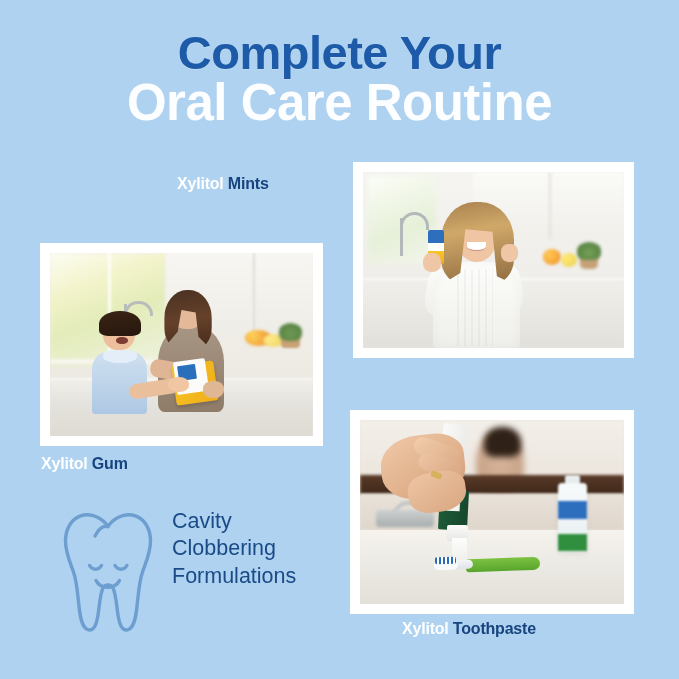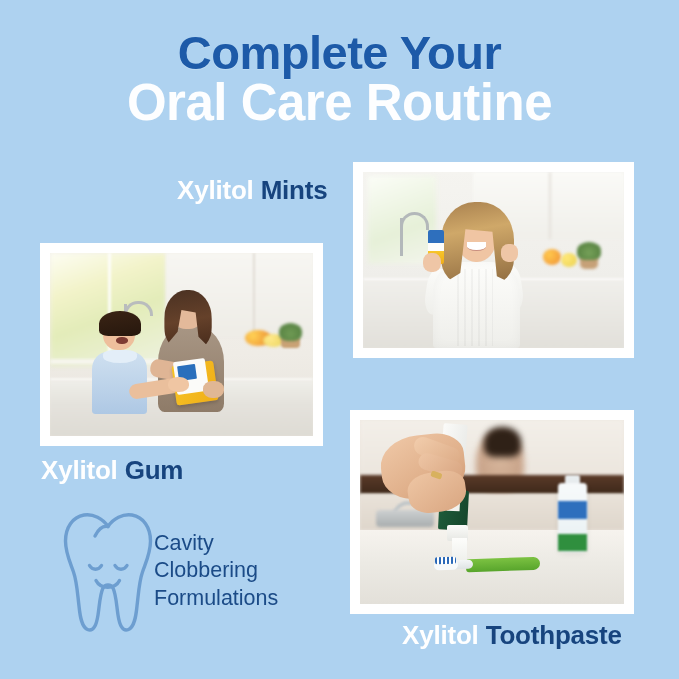--- a/index.html
+++ b/index.html
@@ -44,21 +44,21 @@
     font-size: 51px;
     font-weight: 700;
     letter-spacing: -0.5px;
     color: #fdfeff;
     margin-top: 2px;
   }
 
   
   .caption {
     position: absolute;
-    font-size: 26px;
+    font-size: 16px;
     font-weight: 700;
     letter-spacing: -0.2px;
     white-space: nowrap;
   }
   .caption .w { color: #ffffff; }
   .caption .b { color: #17447e; }
 
   .caption-mints      { left: 177px; top: 175px; }
   .caption-gum        { left: 41px;  top: 455px; text-align: right; }
   .caption-toothpaste { left: 402px; top: 620px; text-align: center; }
@@ -439,21 +439,21 @@
     border-radius: 40% 36% 46% 40%; transform: rotate(-8deg);
   }
   .sc-tp .ring {
     position:absolute; left:27%; top:28%; width:4%; height:3%;
     background:#d8b15e; border-radius:2px; transform: rotate(18deg);
   }
 
   
   .tooth-badge {
     position:absolute; left:62px; top:508px;
-    display:flex; align-items:center; 
+    display:flex; align-items:flex-start; gap:18px;
   }
   .tooth-icon { width: 92px; height: 126px; display:block; }
   .badge-text {
     font-size: 21.5px;
     line-height: 1.27;
     font-weight: 400;
     color: #1b4b87;
     white-space: pre-line;
   }
 </style>

